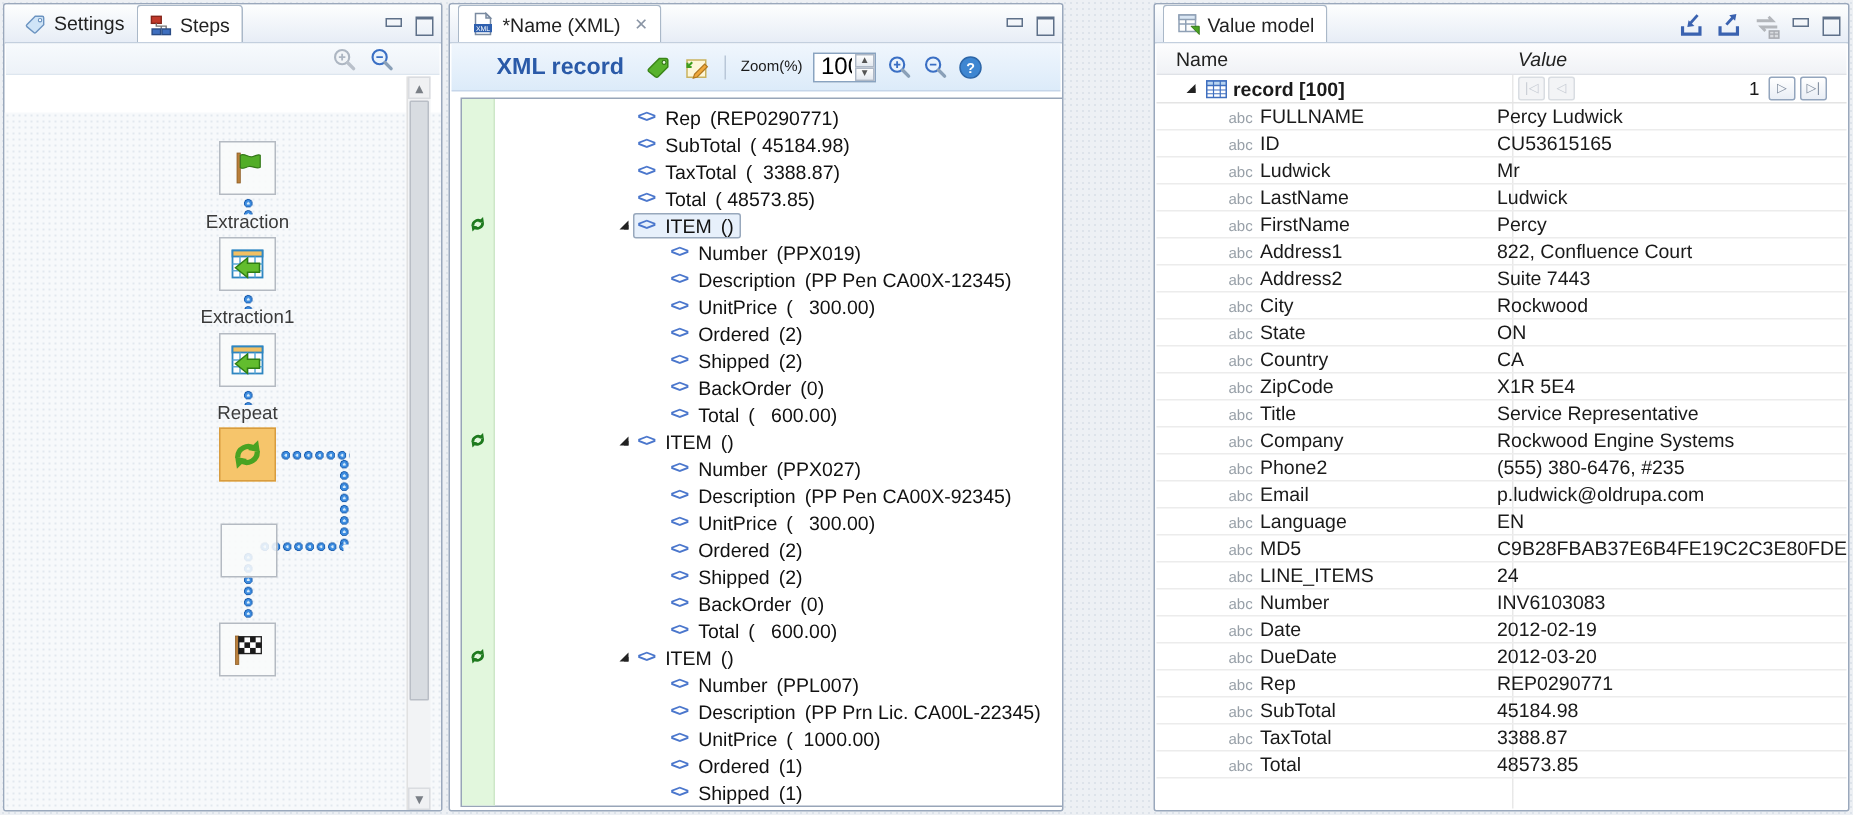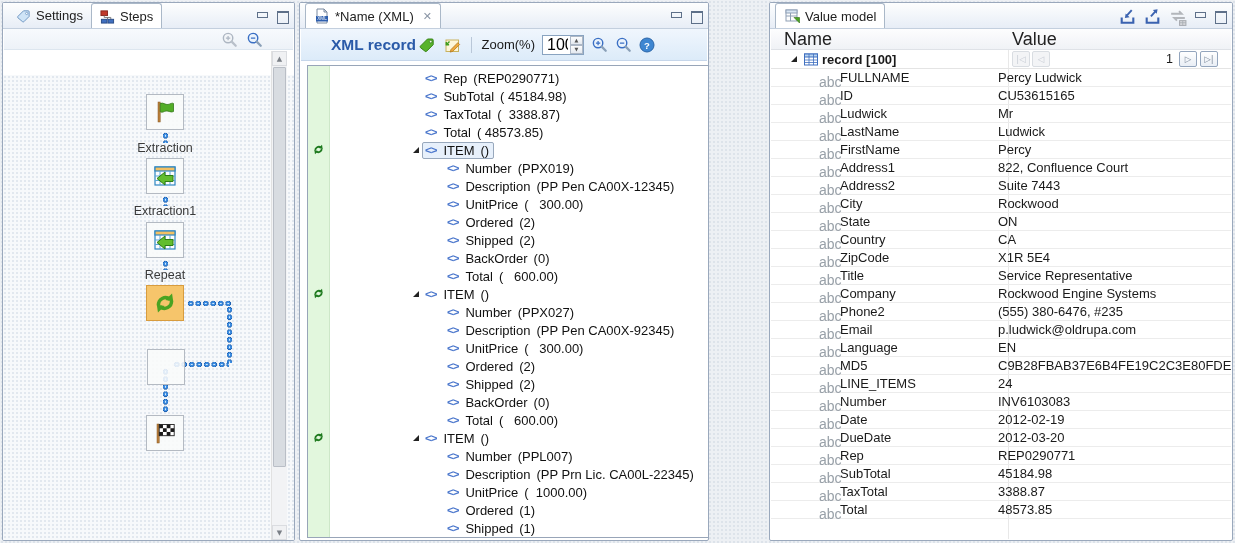--- a/index.html
+++ b/index.html
@@ -65,21 +65,21 @@
 
   
   .closex { color:#8a95a5; font-size:11px; margin-left:4px; cursor:pointer;
     font-family:"DejaVu Sans",sans-serif; }
   .xmlhead { position:absolute; top:26px; left:1px; right:1px; height:32px;
     background:linear-gradient(#f0f6fd,#dcebf9); border-bottom:1px solid #c6d6ea;
     display:flex; align-items:center; padding:0 52px 0 30px; }
   .xmltitle { font-size:15.5px; font-weight:bold; color:#2a5aa8; }
   .xtools { margin-left:auto; display:flex; align-items:center; gap:7px; }
   .vsep { width:1px; height:16px; background:#b9c7d8; margin:0 3px; }
-  .zoomlbl { font-size:13px; color:#1a1a1a; }
+  .zoomlbl { font-size:10px; color:#1a1a1a; }
   .zoomwrap { position:relative; }
   .zoomwrap input { width:42px; height:20px; border:1px solid #89a3c0; font-size:16px;
     padding:1px 15px 1px 4px; font-family:"Liberation Sans",sans-serif; }
   .spin { position:absolute; right:1px; top:1px; width:13px; height:18px; display:flex;
     flex-direction:column; }
   .spin span { flex:1; font-size:5px; color:#555; display:flex; align-items:center;
     justify-content:center; background:linear-gradient(#fdfdfd,#e4e9f0);
     border:1px solid #aeb8c6; cursor:pointer; font-family:"DejaVu Sans",sans-serif; }
   .xmlbox { position:absolute; left:7px; top:62px; width:438px; height:473px;
     border:1px solid #98a5b8; background:#fff; }
@@ -100,42 +100,42 @@
     padding:0 4px 0 2px; margin-left:-3px; }
   .xicon { color:#4a76cc; font-weight:bold; font-size:11.5px; letter-spacing:-1px;
     margin-right:7px; }
   .xname { color:#111; }
   .xval { color:#111; white-space:pre; margin-left:6px; }
 
   
   .rtools { position:absolute; right:44px; top:5px; display:flex; gap:6px; align-items:center; }
   .dmhead { position:absolute; top:26px; left:1px; right:1px; height:21px;
     background:linear-gradient(#fdfdfe,#f0f2f6); border-bottom:1px solid #dfe2e7;
-    display:flex; align-items:center; font-size:18px; color:#222; }
+    display:flex; align-items:center; font-size:13px; color:#222; }
   .dmhead .h-name { padding-left:13px; }
-  .dmhead .h-value { position:absolute; left:241px; }
+  .dmhead .h-value { position:absolute; left:241px;font-style:italic; }
   .dmbody { position:absolute; top:47px; left:1px; right:1px; bottom:1px; background:#fff;
     background-image:linear-gradient(#e8e8e8,#e8e8e8);
     background-size:1px 100%; background-position:237px 0; background-repeat:no-repeat; }
   .recrow { height:19px; border-bottom:1px solid #e4e4e4; position:relative; cursor:pointer; }
   .rectri { position:absolute; left:19px; top:5px; width:10px; height:10px; }
   .rectri::after { content:""; position:absolute; left:1px; top:1px;
     border:3.5px solid transparent; border-right-color:#222; border-bottom-color:#222; }
   .recicon { position:absolute; left:33px; top:3px; }
   .reclabel { position:absolute; left:51px; top:2px; font-weight:bold; font-size:13px; }
   .navgrp-l { position:absolute; left:241px; top:1px; display:flex; gap:2px; }
   .navgrp-r { position:absolute; right:13px; top:1px; display:flex; gap:3px; align-items:center; }
   .pageno { font-size:12.5px; margin-right:3px; }
   .nbtn { width:18px; height:16px; border:1px solid #93a5bd; border-radius:2px;
     background:linear-gradient(#ffffff,#e9eef5); display:inline-flex; align-items:center;
     justify-content:center; font-size:8.5px; color:#7d8a9c; cursor:pointer;
     font-family:"DejaVu Sans",sans-serif; }
   .nbtn.dis { border-color:#d9dde2; background:#f3f4f6; color:#c7ccd4; }
   .drow { height:18px; border-bottom:1px solid #ececec; position:relative; font-size:13px; cursor:pointer; }
-  .drow .abc { position:absolute; left:48px; top:5px; font-size:14px; color:#98a0a8; }
+  .drow .abc { position:absolute; left:48px; top:5px; font-size:10px; color:#98a0a8; }
   .drow .dname { position:absolute; left:69px; top:1px; }
   .drow .dval { position:absolute; left:227px; top:1px; }
 </style>
 </head>
 <body>
 
 <div class="panel" id="left-panel">
   <div class="tabbar">
     <div class="tab">
       <span>

